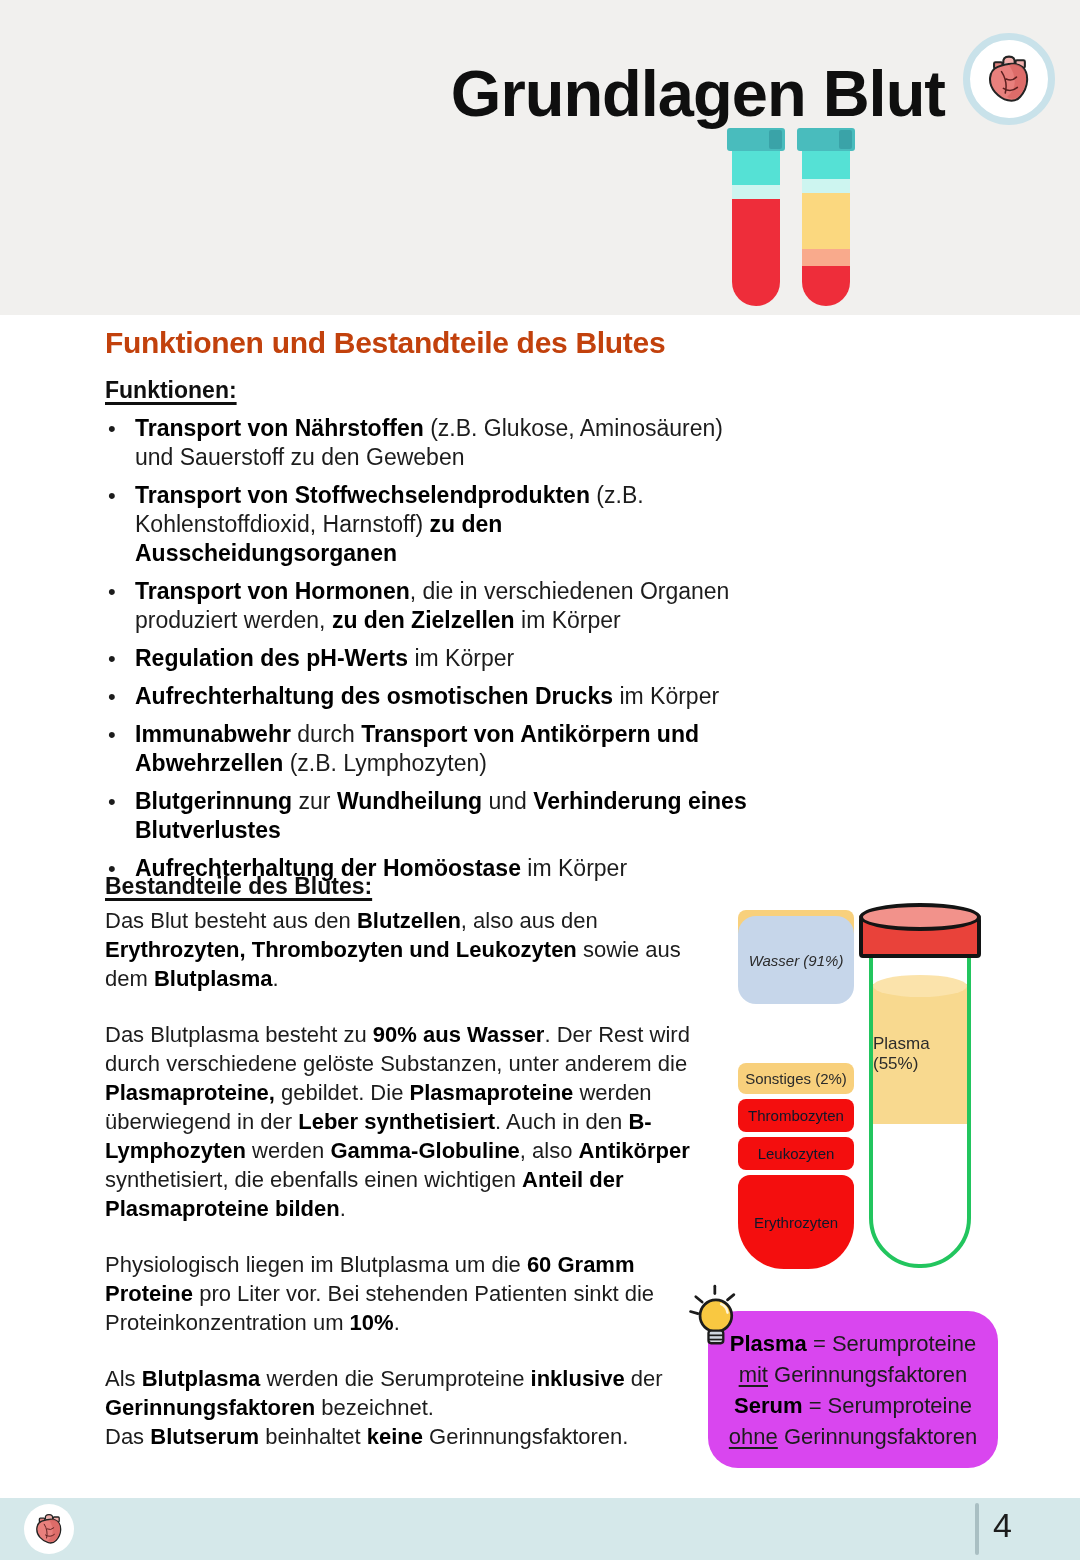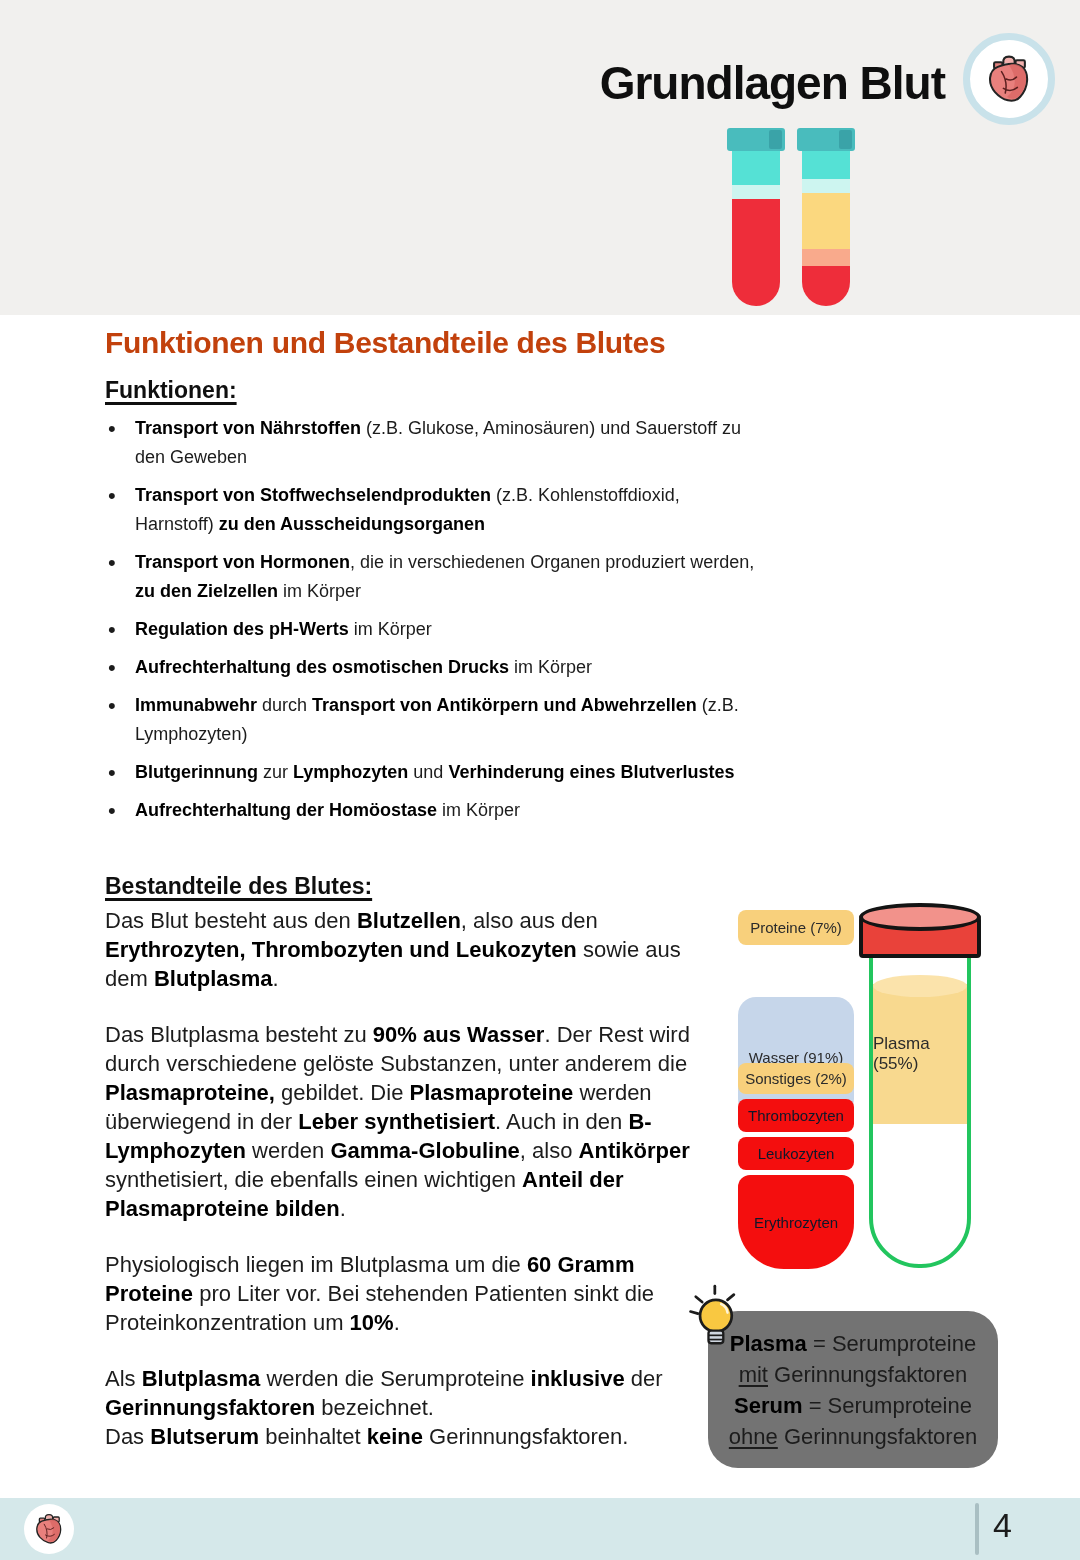--- a/index.html
+++ b/index.html
@@ -7,21 +7,21 @@
     width:1080px;height:1560px;
     font-family:"Liberation Sans",sans-serif;
     background:#ffffff;color:#1c1c1c;
     position:relative;overflow:hidden;
   }
 
   
   .header{position:absolute;top:0;left:0;width:1080px;height:315px;background:#f1f0ee;}
   .page-title{
     position:absolute;top:56px;right:135px;margin:0;
-    font-size:46px;font-weight:800;letter-spacing:-1px;color:#0f0f0f;white-space:nowrap;
+    font-size:65px;font-weight:800;letter-spacing:-1px;color:#0f0f0f;white-space:nowrap;
   }
   .badge{
     position:absolute;left:963px;top:33px;width:92px;height:92px;border-radius:50%;
     background:#fff;border:7px solid #c9e2ea;box-sizing:border-box;
     display:flex;align-items:center;justify-content:center;
   }
 
   
   .tube{position:absolute;top:128px;width:58px;}
   .tube.left{left:727px;}
@@ -44,40 +44,40 @@
   .sub-heading{
     margin:0;font-size:23px;font-weight:700;color:#0f0f0f;
     text-decoration:underline;text-decoration-thickness:2.5px;text-underline-offset:4px;
   }
   #functions-heading{position:absolute;left:105px;top:377px;}
   #components-heading{position:absolute;left:105px;top:873px;}
 
   .bullets{position:absolute;left:105px;top:414px;width:655px;margin:0;padding:0;list-style:none;}
   .bullets li{
     position:relative;padding-left:30px;margin-bottom:9px;
-    font-size:18px;line-height:29px;color:#1c1c1c;
+    font-size:23px;line-height:29px;color:#1c1c1c;
   }
   .bullets li::before{content:"\2022";position:absolute;left:3px;top:0;font-size:22px;color:#1c1c1c;}
 
   .textcol{position:absolute;left:105px;top:906px;width:600px;}
   .textcol p{margin:0 0 27px 0;font-size:22px;line-height:29px;color:#1c1c1c;}
 
   .rich b,.bullets b,.textcol b{font-weight:700;color:#000;}
 
   
   .dlabel{
     position:absolute;left:738px;width:116px;box-sizing:border-box;
     display:flex;align-items:center;justify-content:center;text-align:center;
     font-size:15px;color:#2b2b2b;
   }
   .dlabel.yellow{background:#f8d07c;border-radius:8px;}
   .dlabel.blue{background:#c6d6ea;border-radius:18px;}
   .dlabel.red{background:#f40e0e;border-radius:8px;color:#0f172a;}
   #label-proteine{top:910px;height:35px;}
-  #label-wasser{top:997px;height:120px;}
+  #label-wasser{top:916px;height:88px;font-style:italic;}
   #label-sonstiges{top:1063px;height:31px;}
   #label-thrombozyten{top:1099px;height:33px;}
   #label-leukozyten{top:1137px;height:33px;}
   #label-erythrozyten{top:1175px;height:94px;border-radius:12px 12px 46px 46px !important;}
 
   .dtube{
     position:absolute;left:869px;top:946px;width:102px;height:322px;
     border:4px solid #22c55e;box-sizing:border-box;border-radius:8px 8px 50px 50px;
     background:#ffffff;overflow:hidden;display:flex;flex-direction:column;z-index:1;
   }
@@ -101,21 +101,21 @@
     background:#e9423a;border:4px solid #141414;box-sizing:border-box;border-radius:4px;z-index:3;
   }
   .dtube-cap-ellipse{
     position:absolute;left:859px;top:903px;width:122px;height:28px;
     background:#f2928b;border:4px solid #141414;box-sizing:border-box;border-radius:50%;z-index:4;
   }
 
   
   .tipbox{
     position:absolute;left:708px;top:1311px;width:290px;height:157px;box-sizing:border-box;
-    background:#737373;border-radius:30px;padding-top:17px;
+    background:#d946ef;border-radius:30px;padding-top:17px;
     text-align:center;font-size:22px;line-height:31px;color:#1c1c1c;
   }
   .tipbox u, .rich u{text-decoration:underline;text-decoration-thickness:2px;text-underline-offset:3px;}
   .bulb{position:absolute;left:686px;top:1283px;width:64px;height:74px;z-index:5;}
 
   
   .footer{position:absolute;left:0;top:1498px;width:1080px;height:62px;background:#d5e8ea;}
   .footer-badge{
     position:absolute;left:24px;top:6px;width:50px;height:50px;border-radius:50%;
     background:#fff;display:flex;align-items:center;justify-content:center;
@@ -168,21 +168,21 @@
 
 <h3 class="sub-heading" id="functions-heading">Funktionen:</h3>
 
 <ul class="bullets">
   <li><b>Transport von Nährstoffen</b><span> (z.B. Glukose, Aminosäuren) und Sauerstoff zu den Geweben</span></li>
   <li><b>Transport von Stoffwechselendprodukten</b><span> (z.B. Kohlenstoffdioxid, Harnstoff) </span><b>zu den Ausscheidungsorganen</b></li>
   <li><b>Transport von Hormonen</b><span>, die in verschiedenen Organen produziert werden, </span><b>zu den Zielzellen</b><span> im Körper</span></li>
   <li><b>Regulation des pH-Werts</b><span> im Körper</span></li>
   <li><b>Aufrechterhaltung des osmotischen Drucks</b><span> im Körper</span></li>
   <li><b>Immunabwehr</b><span> durch </span><b>Transport von Antikörpern und Abwehrzellen</b><span> (z.B. Lymphozyten)</span></li>
-  <li><b>Blutgerinnung</b><span> zur </span><b>Lymphozyten</b><span> und </span><b>Verhinderung eines Blutverlustes</b></li>
+  <li><b>Blutgerinnung</b><span> zur </span><b>Wundheilung</b><span> und </span><b>Verhinderung eines Blutverlustes</b></li>
   <li><b>Aufrechterhaltung der Homöostase</b><span> im Körper</span></li>
 </ul>
 
 <h3 class="sub-heading" id="components-heading">Bestandteile des Blutes:</h3>
 
 <div class="textcol rich">
   <p><span>Das Blut besteht aus den </span><b>Blutzellen</b><span>, also aus den </span><b>Erythrozyten, Thrombozyten und Leukozyten</b><span> sowie aus dem </span><b>Blutplasma</b><span>.</span></p>
   <p><span>Das Blutplasma besteht zu </span><b>90% aus Wasser</b><span>. Der Rest wird durch verschiedene gelöste Substanzen, unter anderem die </span><b>Plasmaproteine,</b><span> gebildet. Die </span><b>Plasmaproteine</b><span> werden überwiegend in der </span><b>Leber synthetisiert</b><span>. Auch in den </span><b>B-Lymphozyten</b><span> werden </span><b>Gamma-Globuline</b><span>, also </span><b>Antikörper</b><span> synthetisiert, die ebenfalls einen wichtigen </span><b>Anteil der Plasmaproteine bilden</b><span>.</span></p>
   <p><span>Physiologisch liegen im Blutplasma um die </span><b>60 Gramm Proteine</b><span> pro Liter vor. Bei stehenden Patienten sinkt die Proteinkonzentration um </span><b>10%</b><span>.</span></p>
   <p><span>Als </span><b>Blutplasma</b><span> werden die Serumproteine </span><b>inklusive</b><span> der </span><b>Gerinnungsfaktoren</b><span> bezeichnet.</span><br><span>Das </span><b>Blutserum</b><span> beinhaltet </span><b>keine</b><span> Gerinnungsfaktoren.</span></p>

